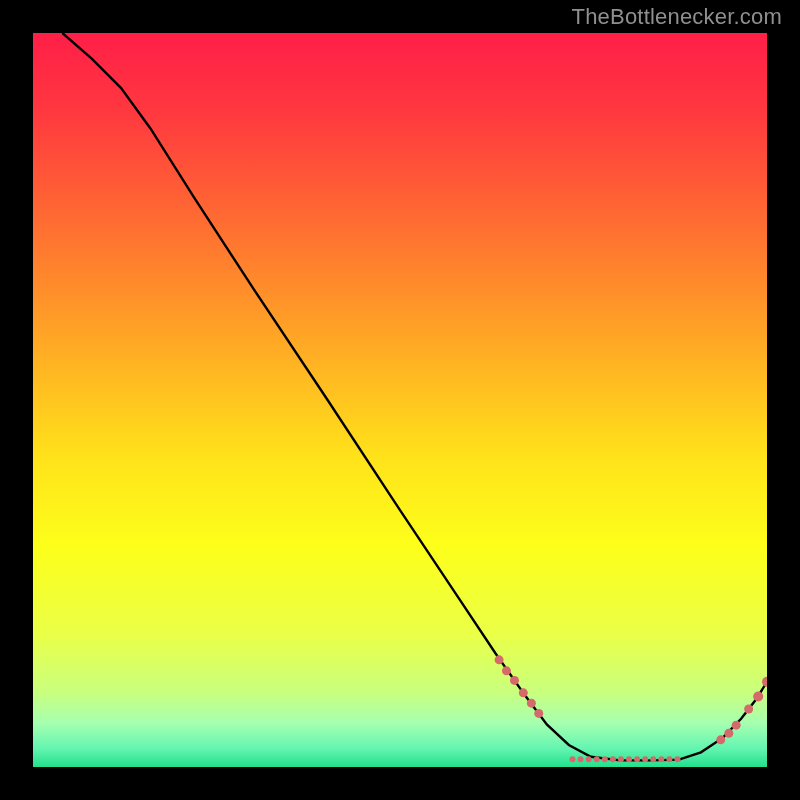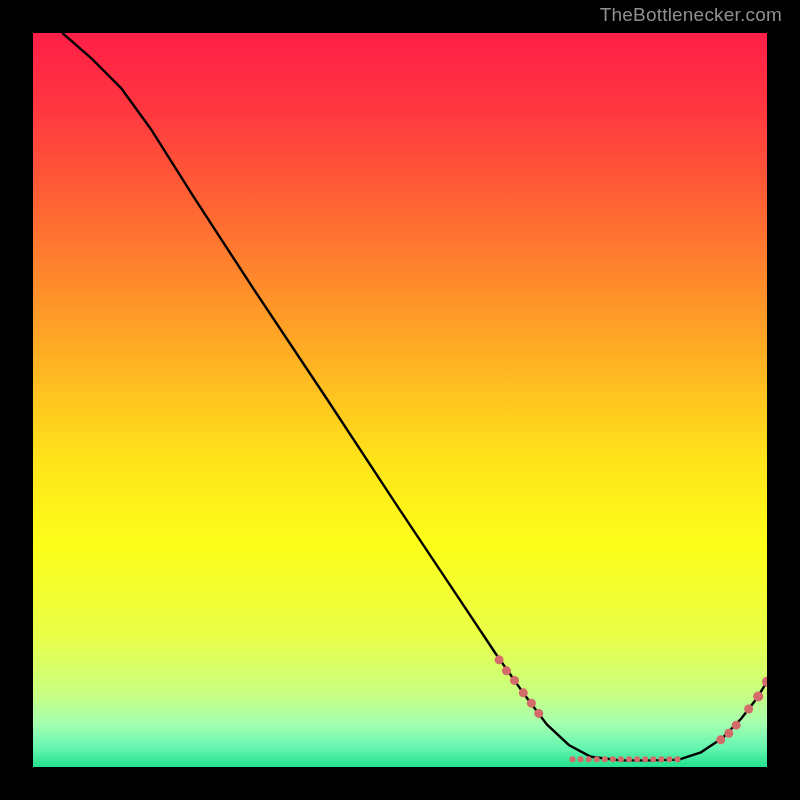--- a/index.html
+++ b/index.html
@@ -15,21 +15,21 @@
     position: relative;
     width: 800px;
     height: 800px;
     background: #000;
   }
   .attribution {
     position: absolute;
     top: 4px;
     right: 18px;
     color: #8f8f8f;
-    font-size: 19px;
+    font-size: 22px;
     letter-spacing: 0.2px;
     font-weight: 400;
   }
   .plot {
     position: absolute;
     left: 33px;
     top: 33px;
     width: 734px;
     height: 734px;
   }

